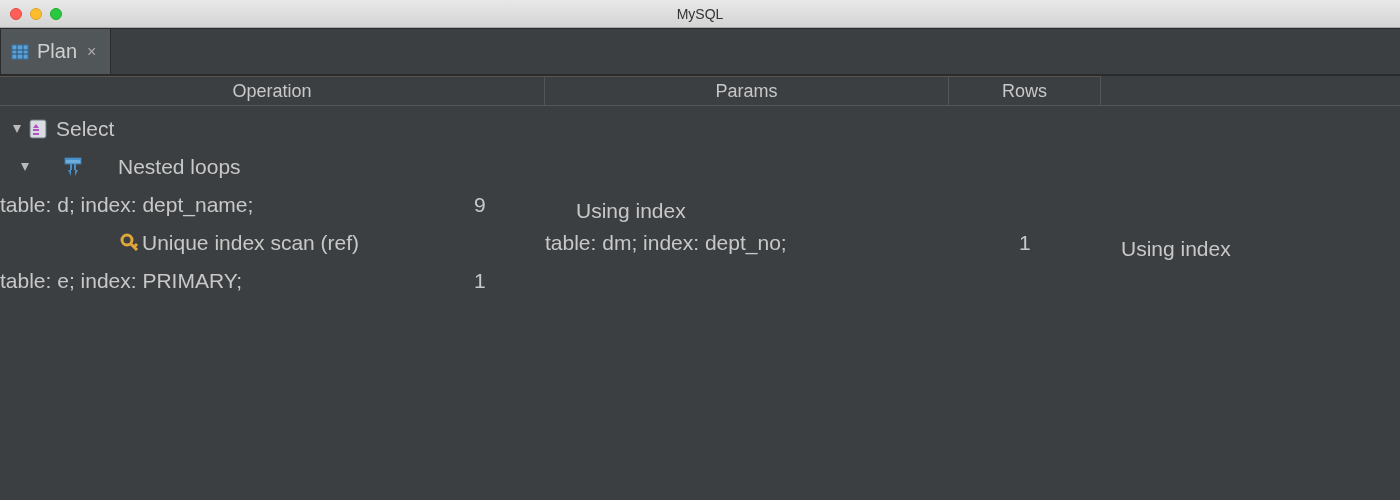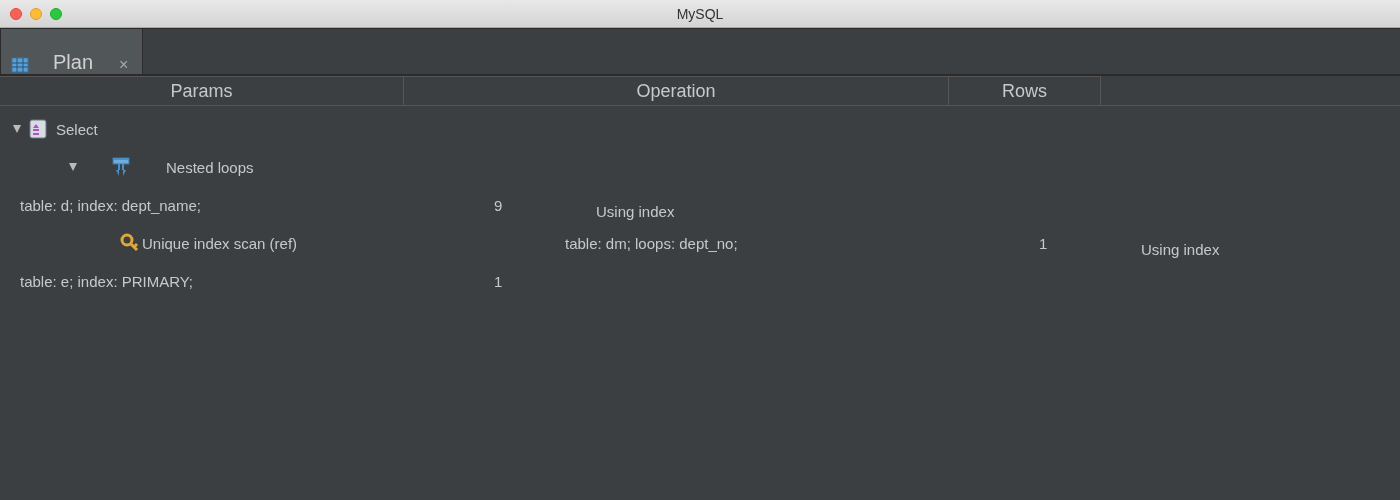--- a/index.html
+++ b/index.html
@@ -43,22 +43,22 @@
     display: flex;
     align-items: flex-end;
   }
   .tab {
     height: 46px;
     background: #515658;
     border: 1px solid #2b2b2b;
     border-bottom: none;
     padding: 0 14px 0 10px;
     display: flex;
-    align-items: flex-end;
-    gap: 24px;
+    align-items: center;
+    gap: 8px;
     color: #d0d0d0;
     font-size: 20px;
   }
   .tab .close-x {
     color: #aaa;
     font-size: 16px;
     margin-left: 2px;
     cursor: pointer;
   }
   .grid-icon {
@@ -85,34 +85,33 @@
   .col-params { width: 404px; }
   .col-rows   { width: 152px; }
   .col-raw    { flex: 1; }
   .tree {
     padding-top: 4px;
   }
   .row {
     display: flex;
     align-items: center;
     height: 38px;
-    font-size: 15px;
+    font-size: 21px;
     color: #c8c8c8;
   }
   .cell-op {
     width: 545px;
     display: flex;
     align-items: center;
     white-space: nowrap;
     overflow: visible;
   }
   .cell-params {
     width: 404px;
     padding-left: 0px;
-    margin-left: 20px;
   }
   .cell-rows {
     width: 152px;
     text-align: left;
     padding-left: 70px;
   }
   .cell-raw {
     flex: 1;
     padding-left: 20px;
     margin-top: 12px;
@@ -124,21 +123,21 @@
     color: #bbb;
     font-size: 14px;
   }
   .icon {
     width: 24px;
     display: inline-flex;
     justify-content: center;
     align-items: center;
   }
   .indent1 { padding-left: 8px; }
-  .indent2 { padding-left: 64px; gap: 27px; }
+  .indent2 { padding-left: 16px; gap: 27px; }
   .indent3 { padding-left: 118px; }
   svg { display: block; }
 </style>
 </head>
 <body>
 
 <div class="titlebar">
   <div class="traffic-lights">
     <div class="tl close"></div>
     <div class="tl min"></div>
@@ -157,22 +156,22 @@
         <line x1="6" y1="2" x2="6" y2="16" stroke="#2b5570"></line>
         <line x1="12" y1="2" x2="12" y2="16" stroke="#2b5570"></line>
       </svg>
     </span>
     <span>Plan</span>
     <span class="close-x">×</span>
   </div>
 </div>
 
 <div class="headers">
+  <div class="hcell col-op">Operation</div>
   <div class="hcell col-params">Params</div>
-  <div class="hcell col-op">Operation</div>
   <div class="hcell col-rows">Rows</div>
 </div>
 
 <div class="tree">
 
   <div class="row">
     <div class="cell-op indent1">
       <span class="tri">
         <svg width="12" height="12" viewBox="0 0 12 12">
             <polygon points="2,2 10,2 6,10" fill="#bbb"></polygon>
@@ -227,21 +226,21 @@
     <div class="cell-op indent3">
       <span class="icon">
         <svg width="20" height="20" viewBox="0 0 20 20">
           <circle cx="7" cy="7" r="5" fill="none" stroke="#e0a838" stroke-width="3"></circle>
           <line x1="10" y1="10" x2="17" y2="17" stroke="#e0a838" stroke-width="3"></line>
           <line x1="14" y1="14" x2="17" y2="11" stroke="#e0a838" stroke-width="3"></line>
         </svg>
       </span>
       <span style="margin-left:0">Unique index scan (ref)</span>
     </div>
-    <div class="cell-params">table: dm; loops: dept_no;</div>
+    <div class="cell-params">table: dm; index: dept_no;</div>
     <div class="cell-rows">1</div>
     <div class="cell-raw">Using index</div>
   </div>
 
   <div class="row">
     <div class="cell-params">table: e; index: PRIMARY;</div>
     <div class="cell-rows">1</div>
     <div class="cell-raw"></div>
   </div>
 

